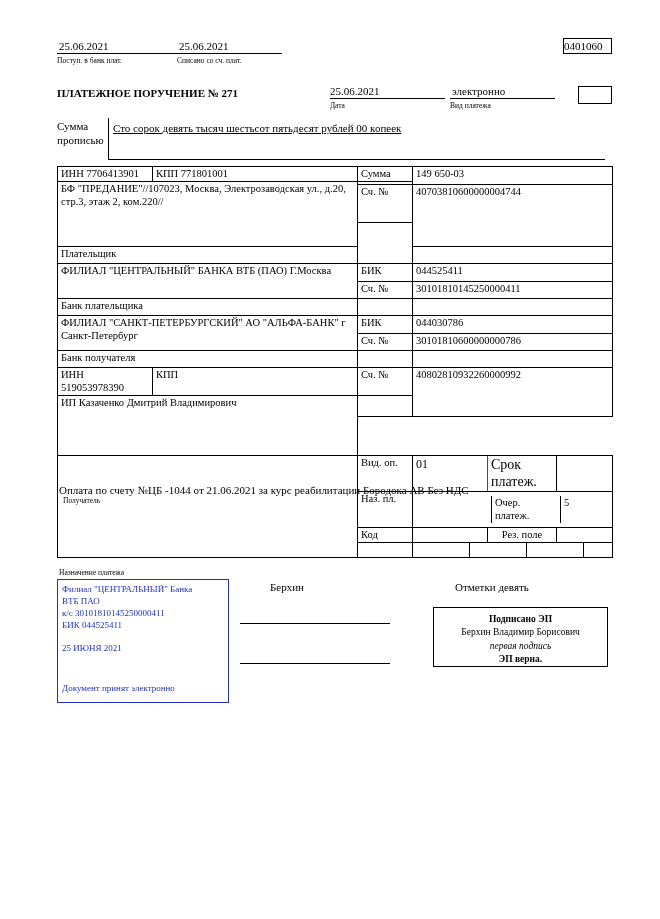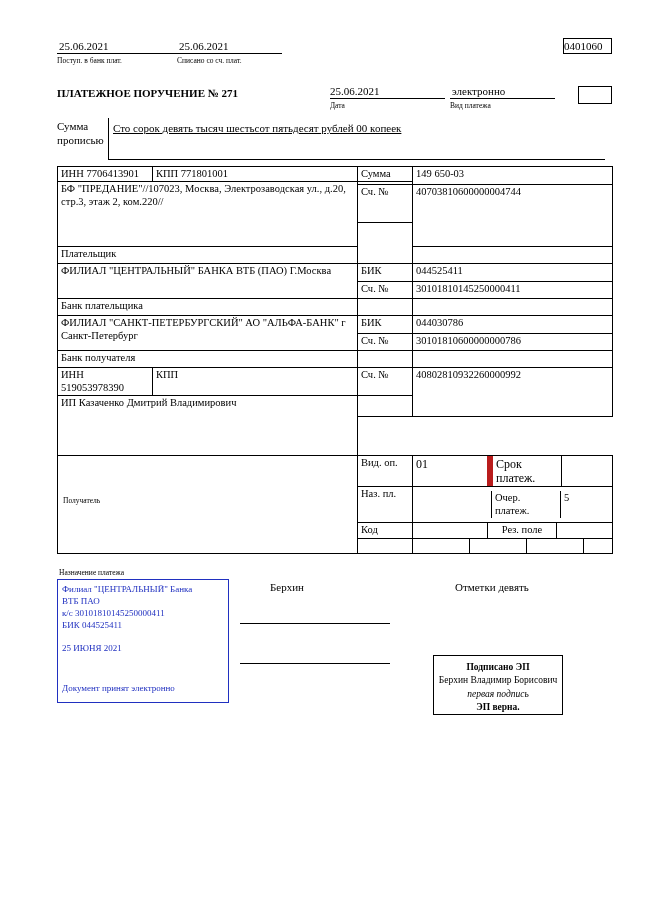--- a/index.html
+++ b/index.html
@@ -203,21 +203,21 @@
         <td colspan="2" rowspan="4" style="border-top:none;">
           <div style="height:40px;"></div>
           <div class="lbl-under">Получатель</div>
         </td>
         <td>Вид. оп.</td>
         <td style="padding:0;">
           <table style="width:100%; border-collapse:collapse; table-layout:fixed;">
             <tbody>
                   <tr>
               <td style="border:none; width:68px; font-size:12px; padding:1px 3px;">01</td>
-              <td style="border:none; border-left:6px solid #b91c1c; width:62px; font-size:12px; padding:1px 3px;">Срок платеж.</td>
+              <td style="border:none; border-left:1px solid #b91c1c; width:62px; font-size:14px; padding:1px 3px;">Срок платеж.</td>
               <td style="border:none; border-left:1px solid #000; font-size:10.5px; padding:1px 3px;"></td>
             </tr>
           </tbody>
               </table>
         </td>
       </tr>
       <tr>
         <td>Наз. пл.</td>
         <td style="padding:4px;">
           <table style="width:100%; border-collapse:collapse; table-layout:fixed;">
@@ -265,39 +265,40 @@
               <td style="border:none; width:50px;"></td>
             </tr>
           </tbody>
               </table>
         </td>
       </tr>
     </tbody>
       </table>
   </div>
 
+  <div class="abs t10" style="left:59px; top:484px; width:550px;">Оплата по счету №ЦБ -1044 от 21.06.2021 за курс реабилитации Бородока АВ Без НДС</div>
   <div class="abs caption" style="left:59px; top:568px;">Назначение платежа</div>
 
   <div class="abs bluebox" style="left:57px; top:579px; width:172px; height:124px;">
     <div>Филиал "ЦЕНТРАЛЬНЫЙ" Банка</div>
     <div>ВТБ ПАО</div>
     <div>к/с 30101810145250000411</div>
     <div>БИК 044525411</div>
     <div style="height:10px;"></div>
     <div>25 ИЮНЯ 2021</div>
     <div style="height:28px;"></div>
     <div>Документ принят электронно</div>
   </div>
 
   <div class="abs t10" style="left:270px; top:581px;">Берхин</div>
   <div class="abs t10" style="left:455px; top:581px;">Отметки девять</div>
 
   <div class="abs sign-line" style="left:240px; top:622px; width:150px; height:1px;"></div>
   <div class="abs sign-line" style="left:240px; top:662px; width:150px; height:1px;"></div>
 
-  <div class="abs sigbox" style="left:433px; top:607px; width:130px; height:60px;margin-top:48px;">
+  <div class="abs sigbox" style="left:433px; top:607px; width:175px; height:60px;">
     <div class="bold">Подписано ЭП</div>
     <div>Берхин Владимир Борисович</div>
     <div class="italic">первая подпись</div>
     <div class="bold">ЭП верна.</div>
   </div>
 
 </div>
 
 </body></html>

